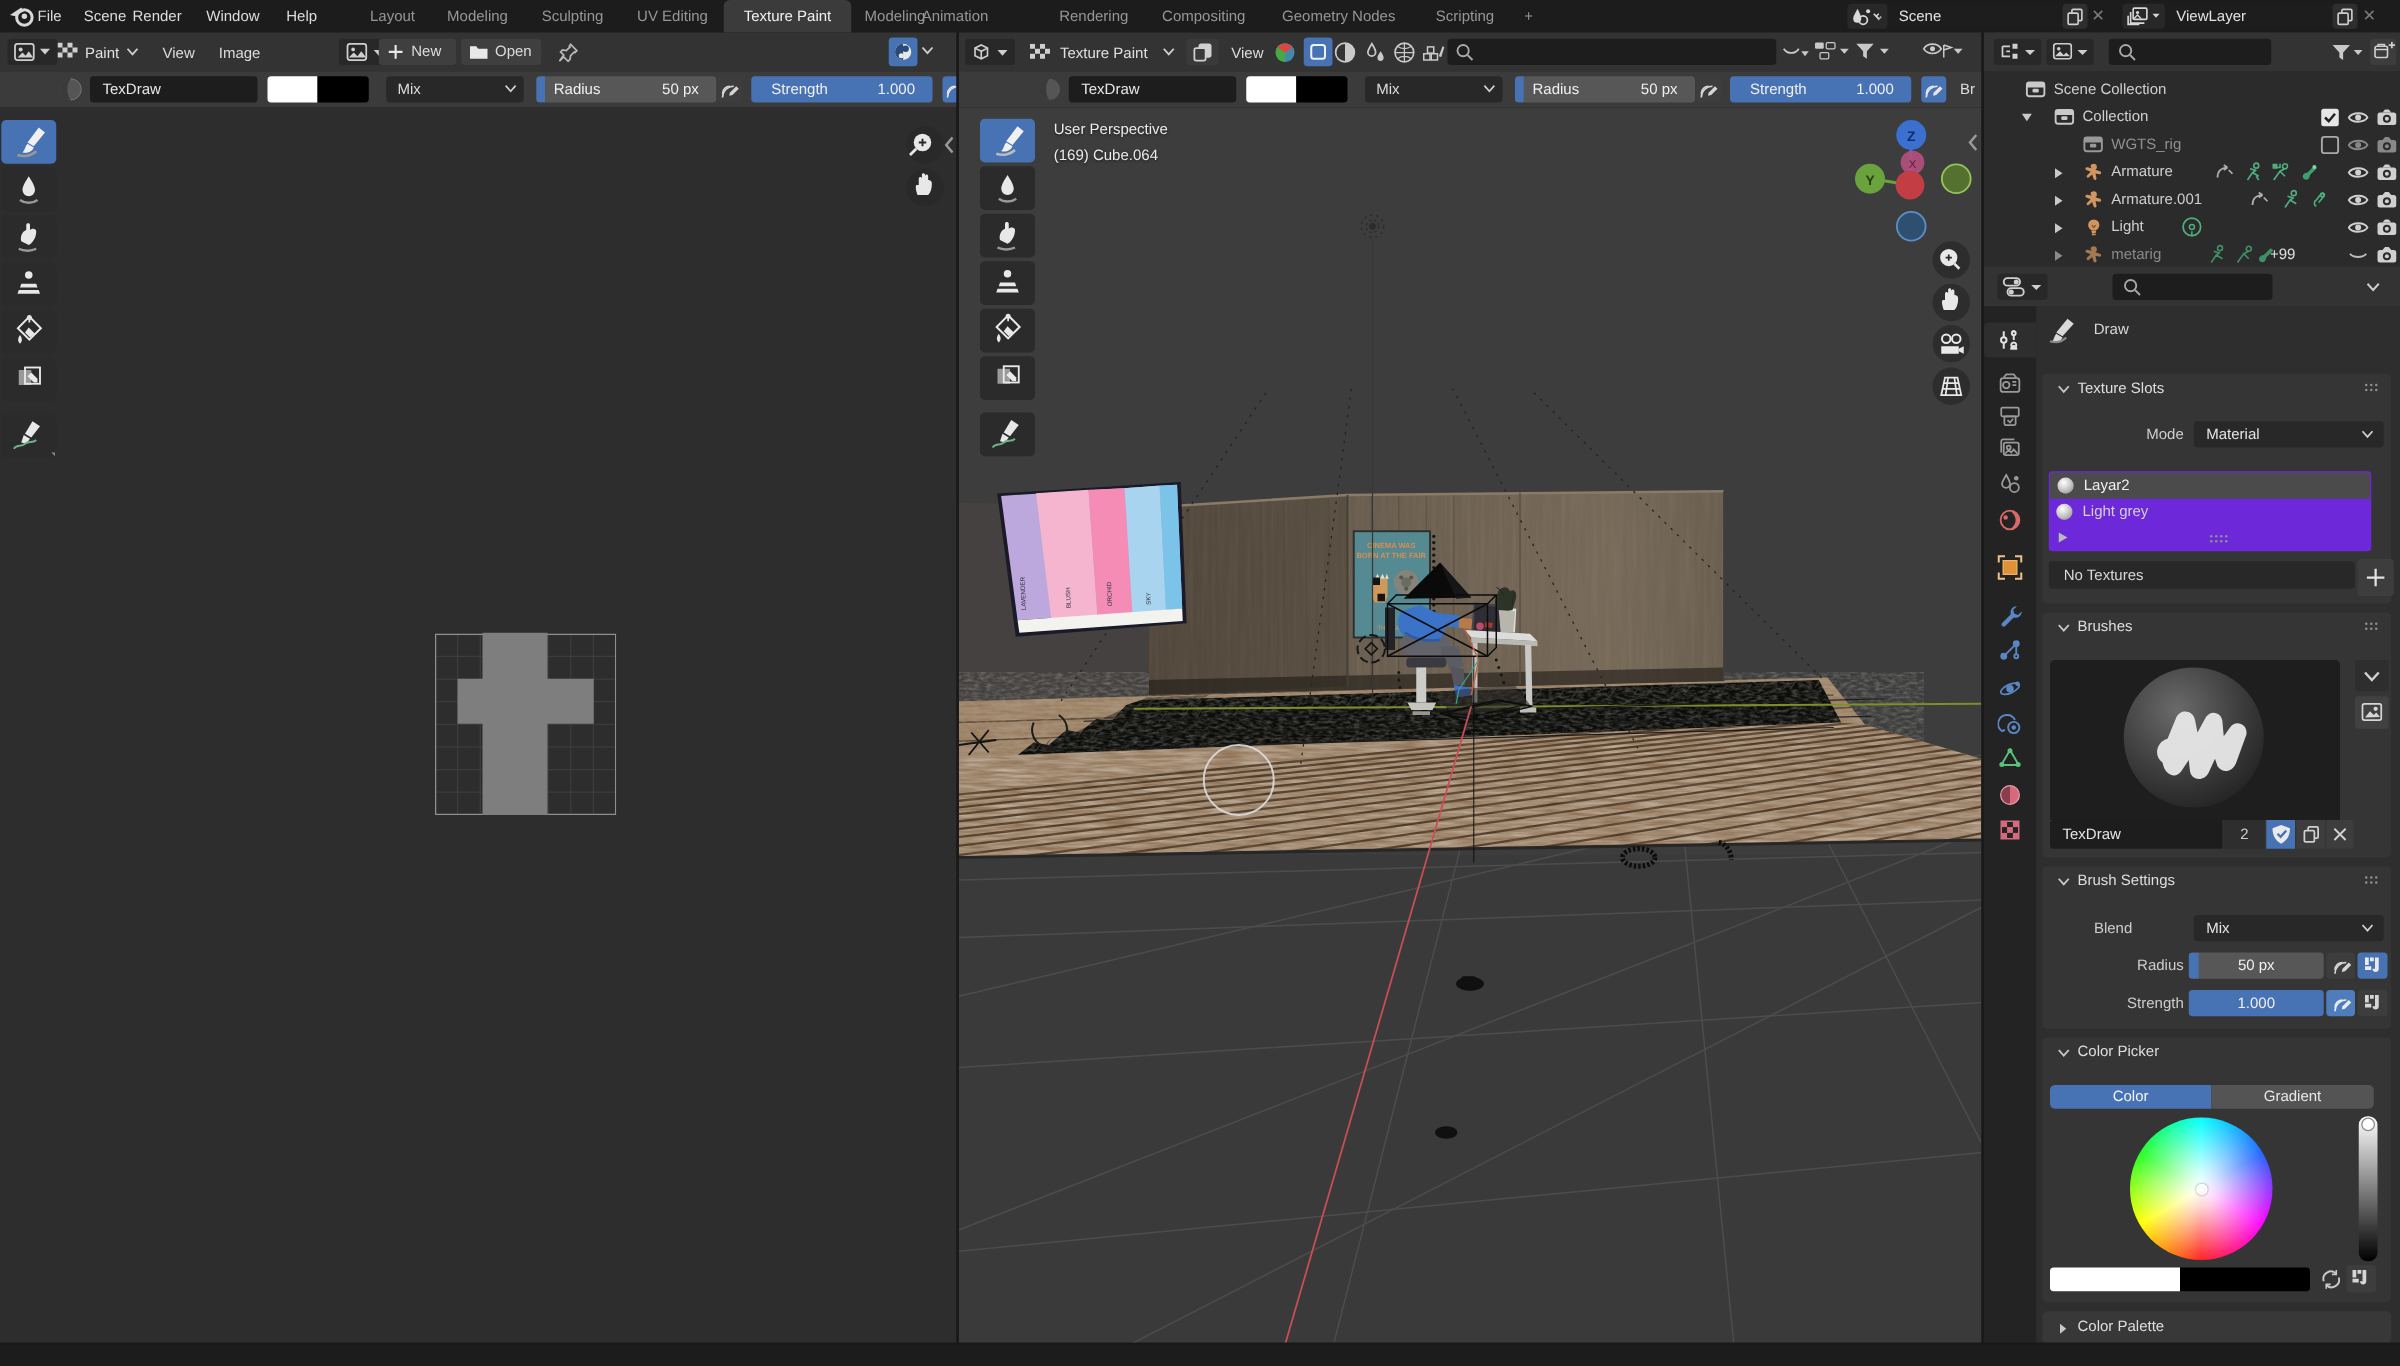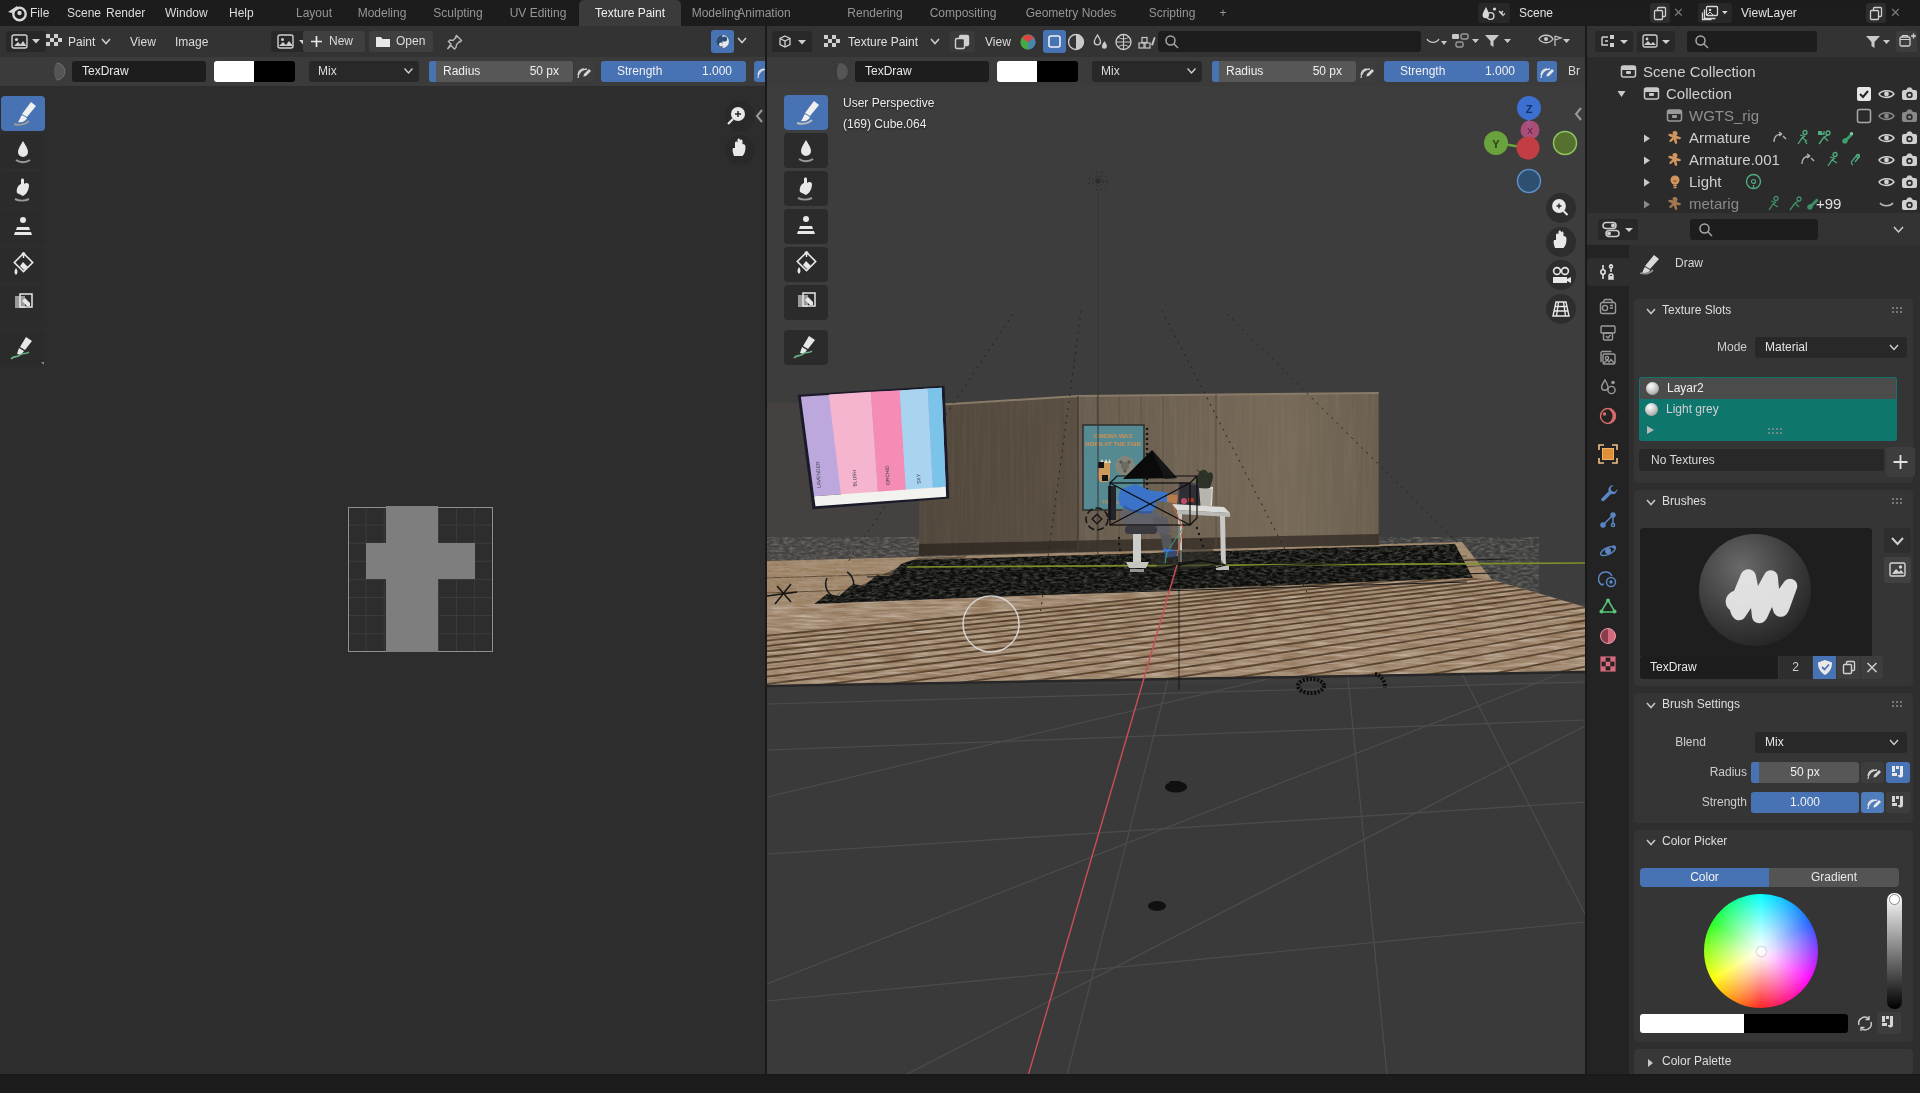--- a/index.html
+++ b/index.html
@@ -29,21 +29,21 @@
 #outliner { position:absolute; left:1587px; top:26px; width:333px; height:187px; background:#2b2b2b; }
 #outlhdr { position:absolute; left:0; top:0; width:333px; height:31px; background:#333333; }
 #props { position:absolute; left:1587px; top:213px; width:333px; height:862px; background:#2e2e2e; overflow:hidden; }
 #propshdr { position:absolute; left:0; top:0; width:333px; height:32px; background:#333333; }
 #tabcol { position:absolute; left:0; top:32px; width:42px; height:830px; background:#232323; }
 #statusbar { position:absolute; left:0; top:1075px; width:1920px; height:18px; background:#232323; color:#8f8f8f; }
 
 .tb { position:absolute; width:44px; height:35px; background:#2b2b2b; border-radius:4px; }
 .tb.active { background:#4772b3; }
 
-.orow { position:absolute; left:0; height:21px; width:333px; font-size:15px; color:#cfcfcf; line-height:21px; }
+.orow { position:absolute; left:0; height:21px; width:333px; font-size:12px; color:#cfcfcf; line-height:21px; }
 
 .panel { position:absolute; left:47px; width:279px; background:#353535; border-radius:4px; }
 .phead { font-size:12px; color:#dedede; }
 </style>
 </head>
 <body>
 <div id="root">
   <div id="topbar">
     <svg class="abs" style="left:7px;top:3px" width="22" height="20" viewBox="0 0 22 20">
       <circle cx="12.5" cy="11" r="6.2" fill="none" stroke="#d8d8d8" stroke-width="2.4"></circle>
@@ -1166,21 +1166,21 @@
             <circle cx="6" cy="6" r="1"></circle>
             <circle cx="10" cy="6" r="1"></circle>
           </g>
         </svg>
       <div class="abs" style="left:0;width:113px;top:41px;color:#cdcdcd;text-align:right">Mode</div>
       <div class="drop" style="left:121px;top:38px;width:152px;height:21px;line-height:21px;padding-left:10px;color:#e4e4e4">Material
         <svg class="abs" style="right:8px;top:7px" width="10" height="8" viewBox="0 0 10 8">
             <path d="M1 1 l4 4.5 L9 1" fill="none" stroke="#cfcfcf" stroke-width="1.4"></path>
           </svg>
       </div>
-      <div class="abs" style="left:5px;top:78px;width:258px;height:64px;background:#0f766e;border-radius:3px">
+      <div class="abs" style="left:5px;top:78px;width:258px;height:64px;background:#6d28d9;border-radius:3px">
         <div class="abs" style="left:1px;top:1px;width:256px;height:21px;background:#4b4b4b;border-radius:3px 3px 0 0">
           <svg class="abs" style="left:5px;top:3px" width="15" height="15" viewBox="0 0 15 15">
               <defs>
                 <radialGradient id="sph1" cx="0.38" cy="0.32" r="0.8">
                   <stop offset="0" stop-color="#ffffff"></stop>
                   <stop offset="0.7" stop-color="#b8b8b8"></stop>
                   <stop offset="1" stop-color="#8a8a8a"></stop>
                 </radialGradient>
               </defs>
               <circle cx="7.5" cy="7.5" r="6.5" fill="url(#sph1)"></circle>

